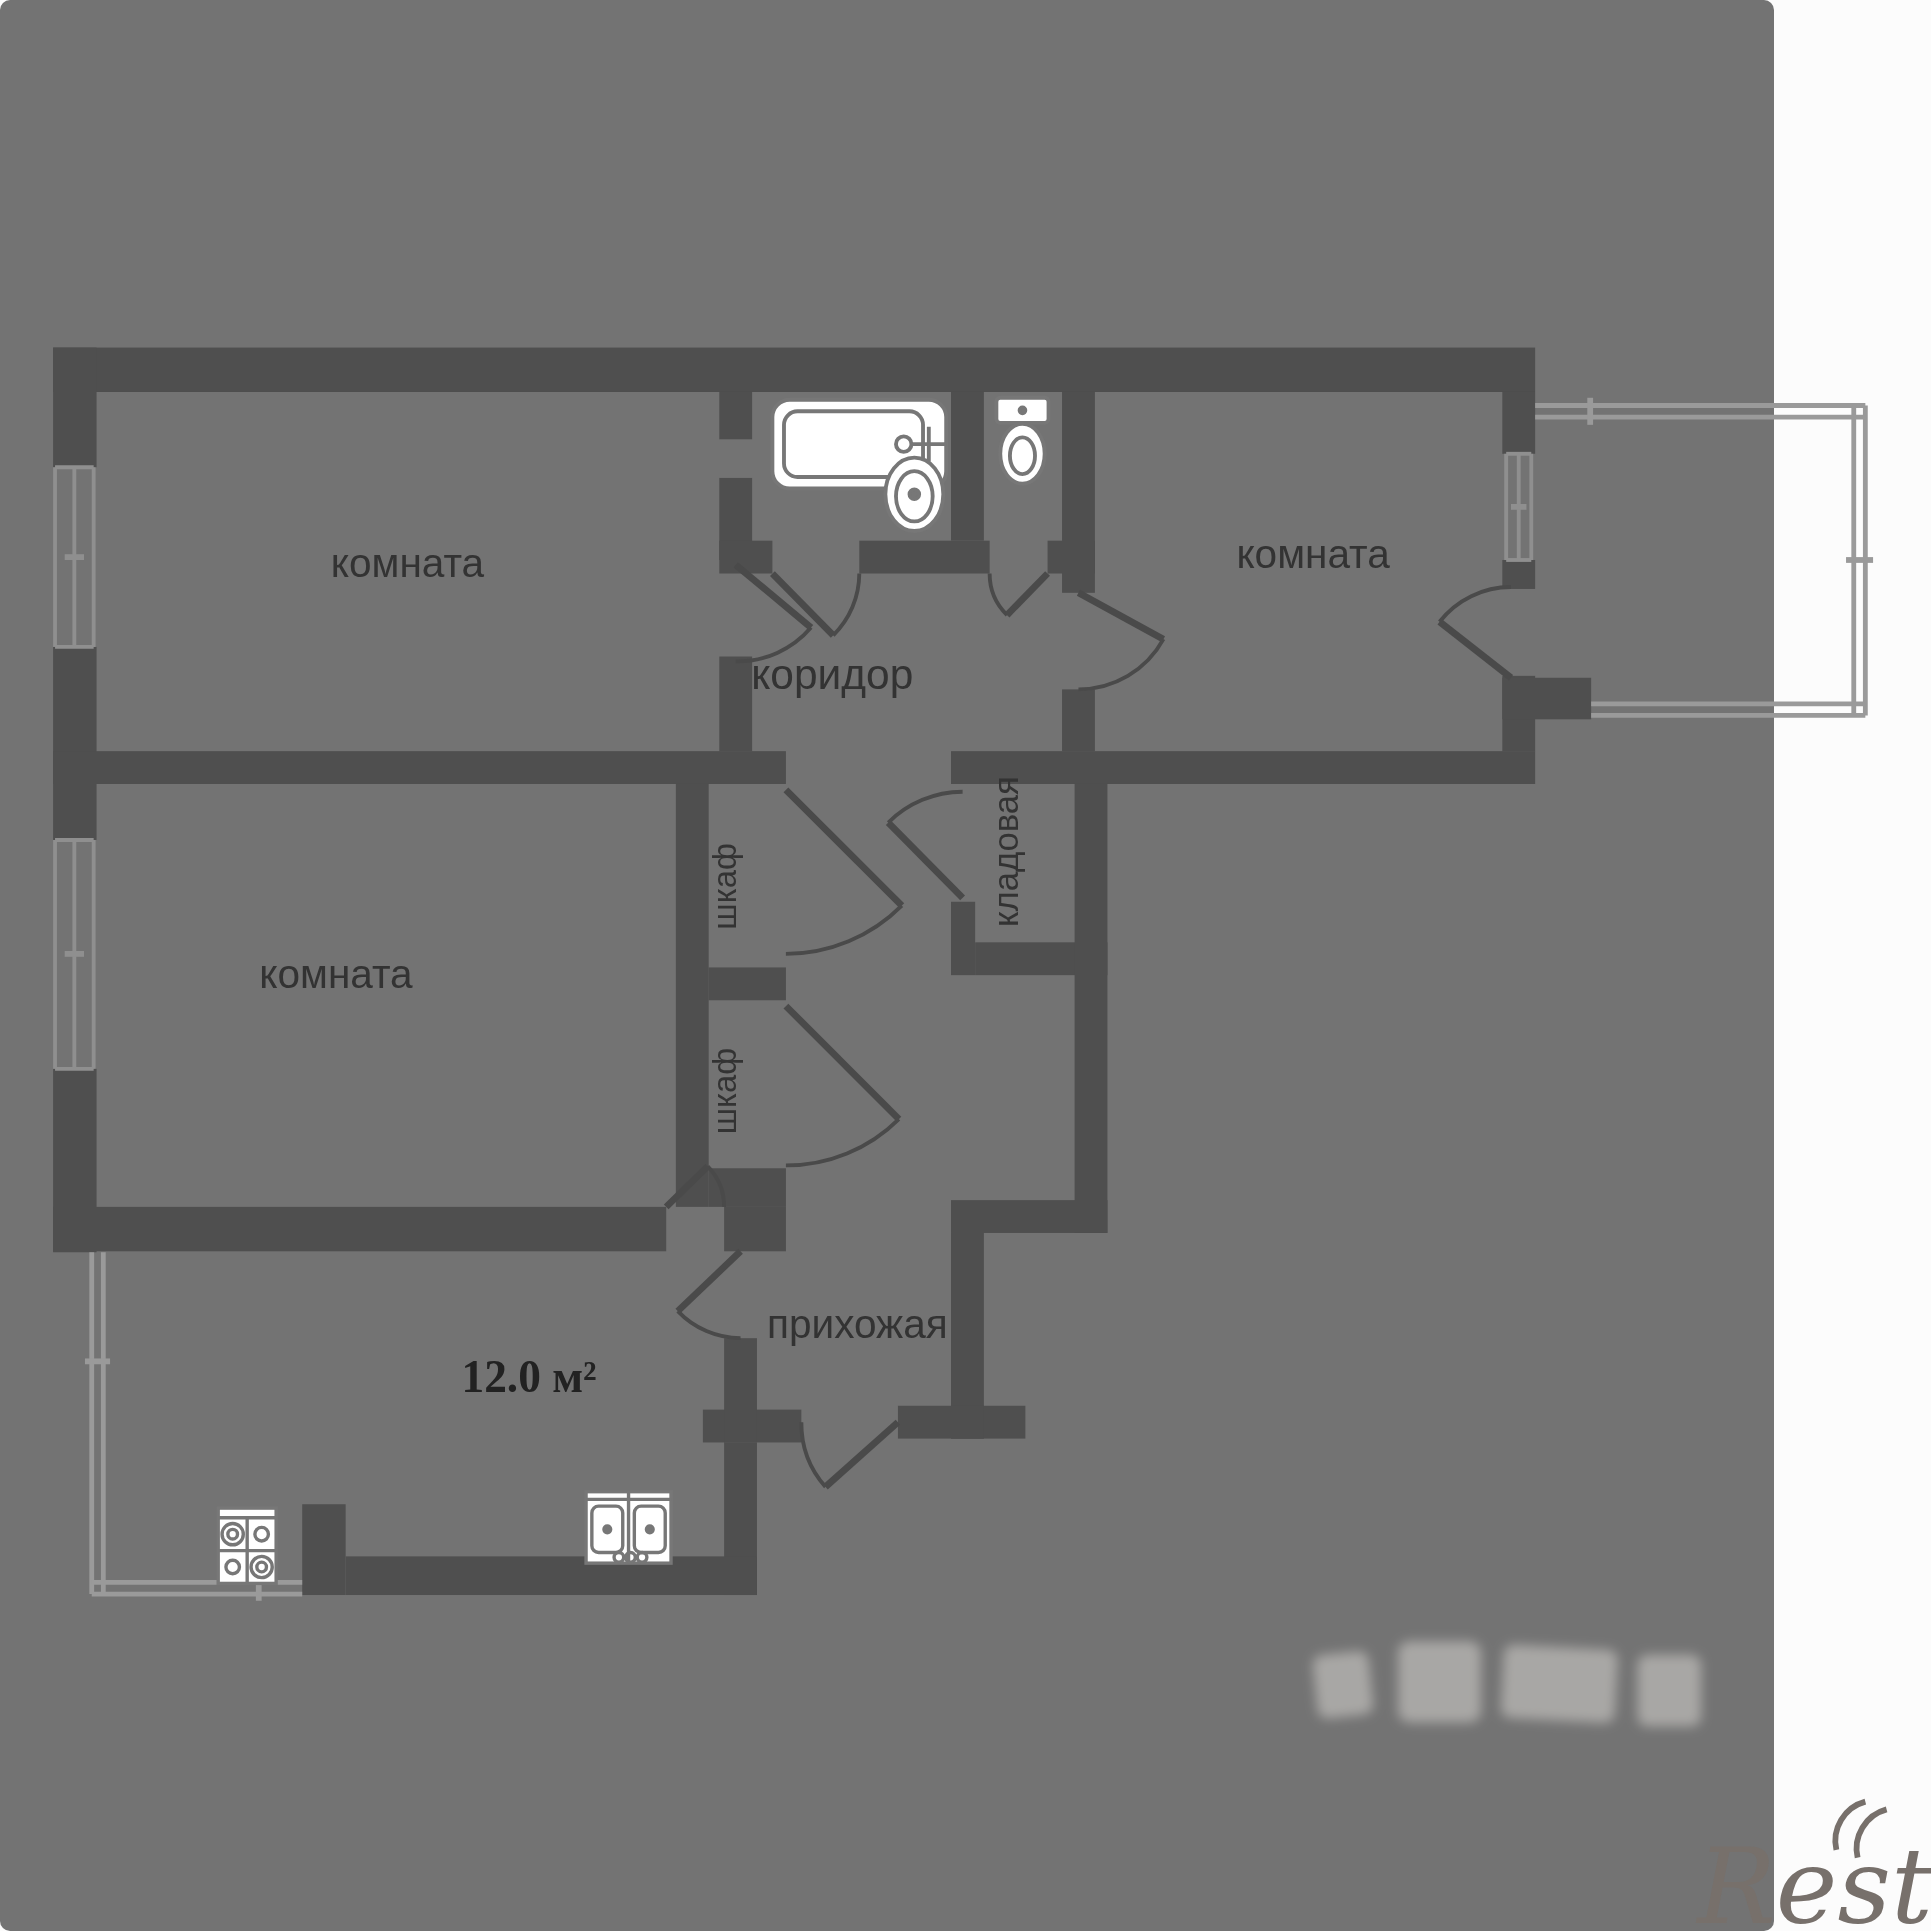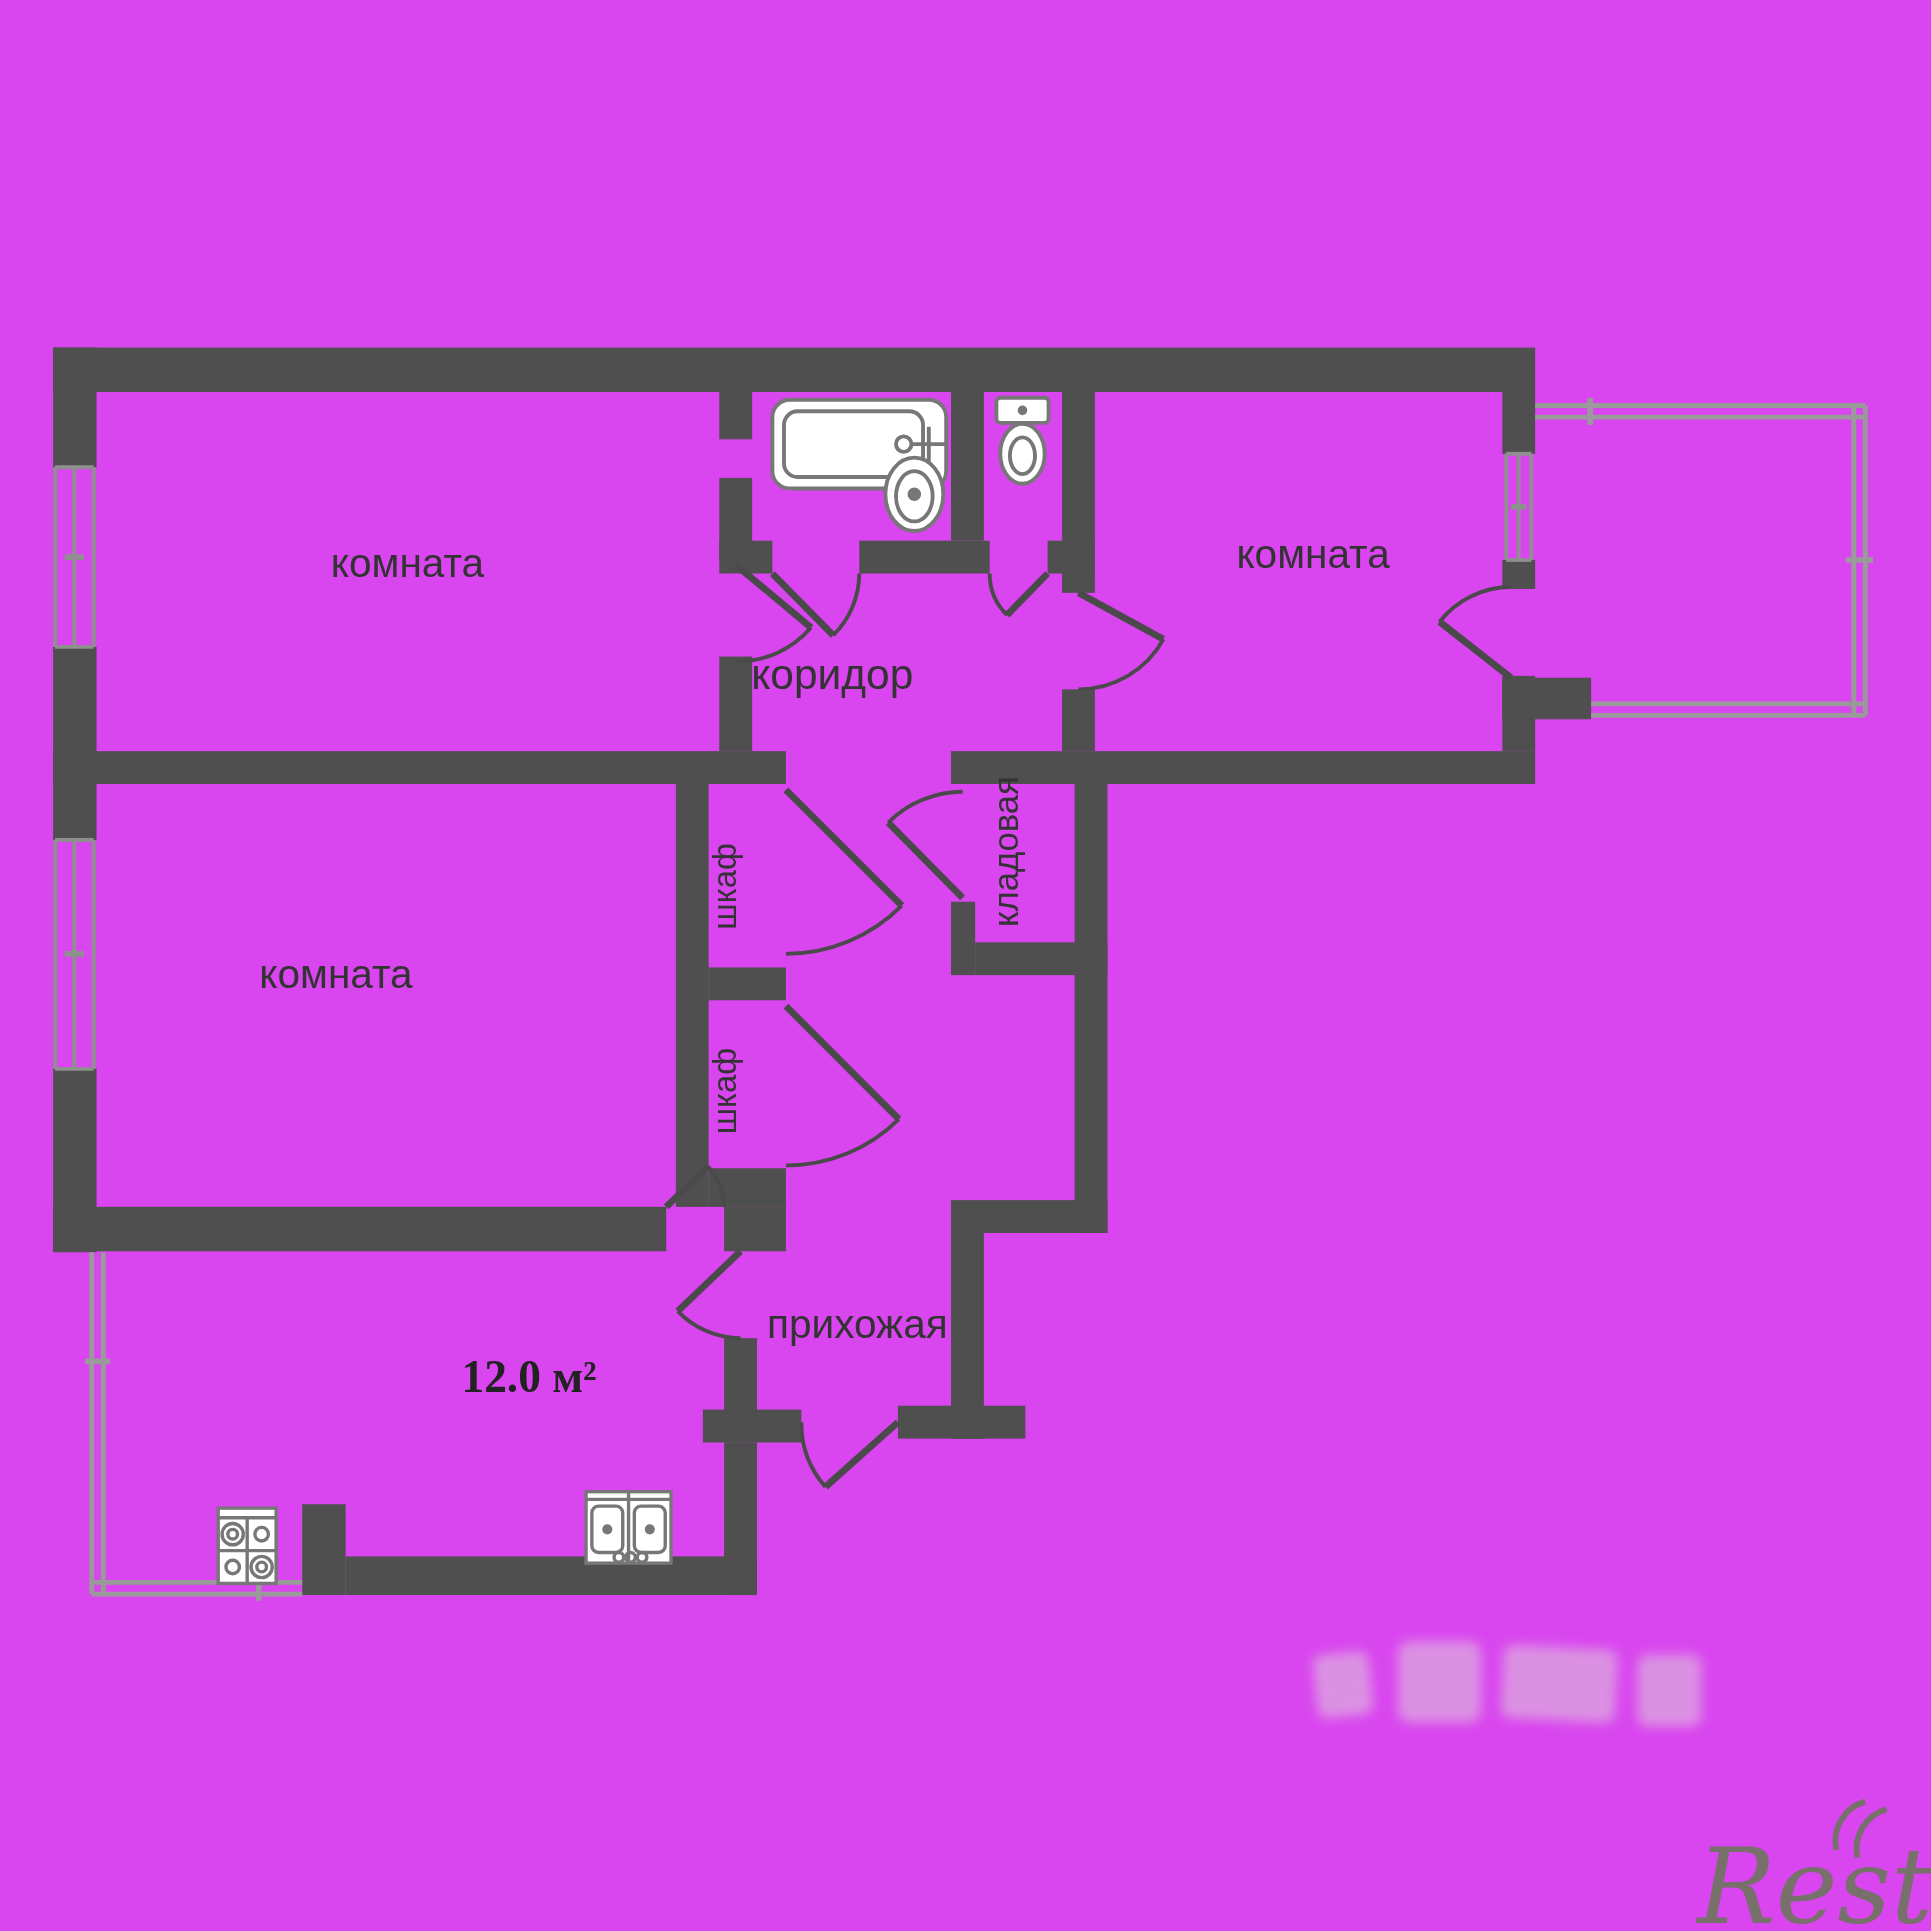--- a/index.html
+++ b/index.html
@@ -1,16 +1,16 @@
 <!DOCTYPE html>
 <html><head>
 <meta charset="utf-8">
 <style>
   html,body{margin:0;padding:0;background:#fcfcfc;width:1931px;height:1931px;overflow:hidden;}
-  .canvas-wrap{position:relative;width:1931px;height:1931px;background:#d946ef;}
+  .canvas-wrap{position:relative;width:1774px;height:1931px;background:#737373;border-radius:10px;}
   svg{position:absolute;left:0;top:0;}
   text{fill:#333333;}
   .room-label{font-family:"Liberation Sans",sans-serif;font-size:42px;font-weight:400;fill:#333;}
   .corridor-label{font-family:"Liberation Sans",sans-serif;font-size:44px;font-weight:400;fill:#333;}
   .small-label{font-family:"Liberation Sans",sans-serif;font-size:34px;font-weight:400;fill:#333;}
   .pantry-label{font-family:"Liberation Sans",sans-serif;font-size:36px;font-weight:400;fill:#333;}
   .area-label{font-family:"Liberation Serif",serif;font-size:47px;font-weight:700;fill:#222;}
   .watermark-text{font-family:"DejaVu Serif",serif;font-style:italic;font-size:108px;font-weight:400;fill:#77706b;}
 </style>
 </head>

